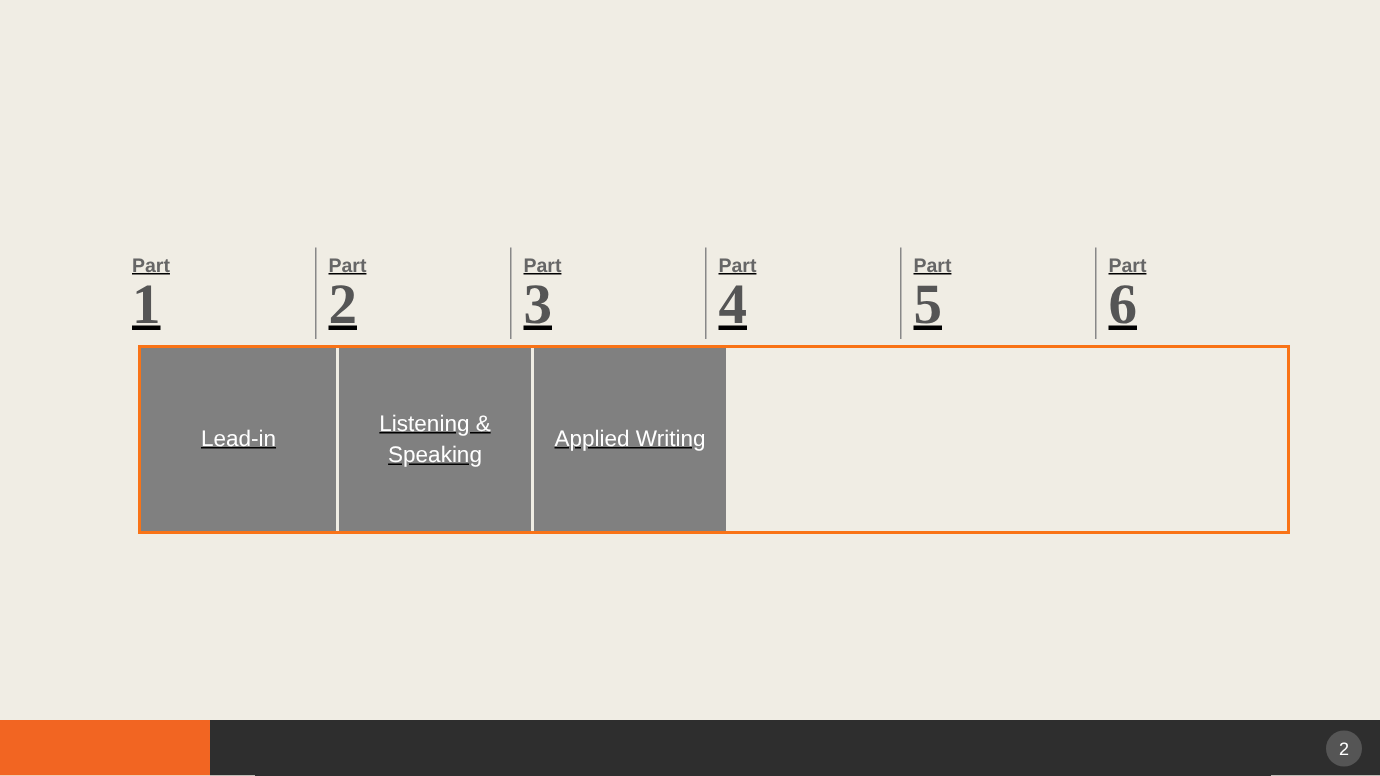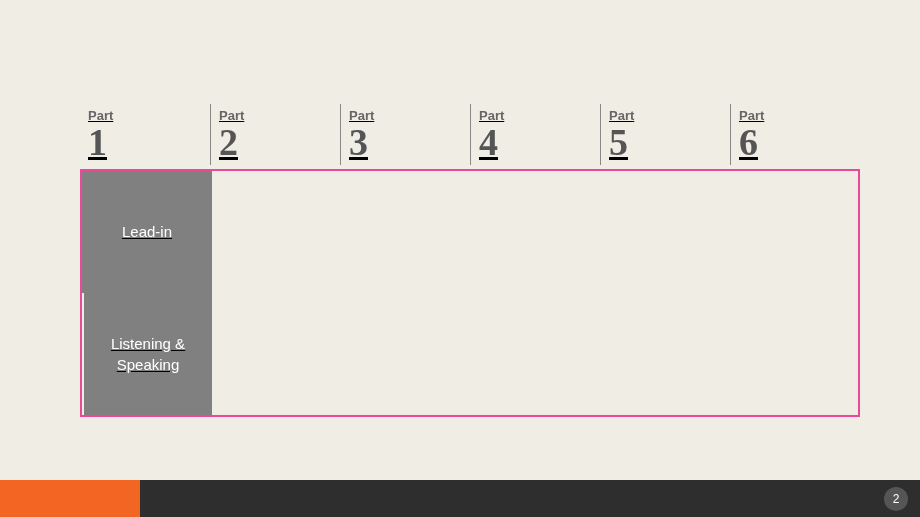--- a/index.html
+++ b/index.html
@@ -58,23 +58,24 @@
     .part-number {
       font-family: Georgia, serif;
       font-size: 38px;
       font-weight: bold;
       color: #555;
       line-height: 1;
     }
 
     .parts-cells {
       display: flex;
-      flex-direction: column;
-      border: 2px solid #ec4899;
+      flex-direction: row;
+      border: 2px solid #f97316;
       margin-top: 4px;
+      margin-left: 12px;
     }
 
     .part-cell {
       width: 130px;
       height: 122px;
       background-color: #808080;
       display: flex;
       align-items: center;
       justify-content: center;
       padding: 10px;
@@ -164,20 +165,23 @@
           <span class="part-number">6</span>
         </div>
       </div>
     <div class="parts-cells" id="parts-cells-row">
     <div class="part-cell">
           <span class="part-cell-text">Lead-in</span>
         </div>
         <div class="part-cell">
           <span class="part-cell-text">Listening &amp; Speaking</span>
         </div>
+        <div class="part-cell">
+          <span class="part-cell-text">Applied Writing</span>
+        </div>
       </div>
   </div>
 </div>
 
 <div class="bottom-bar">
   <div class="bottom-bar-orange"></div>
   <div class="bottom-bar-dark">
     <div class="page-number-circle" id="page-number">2</div>
   </div>
 </div>

